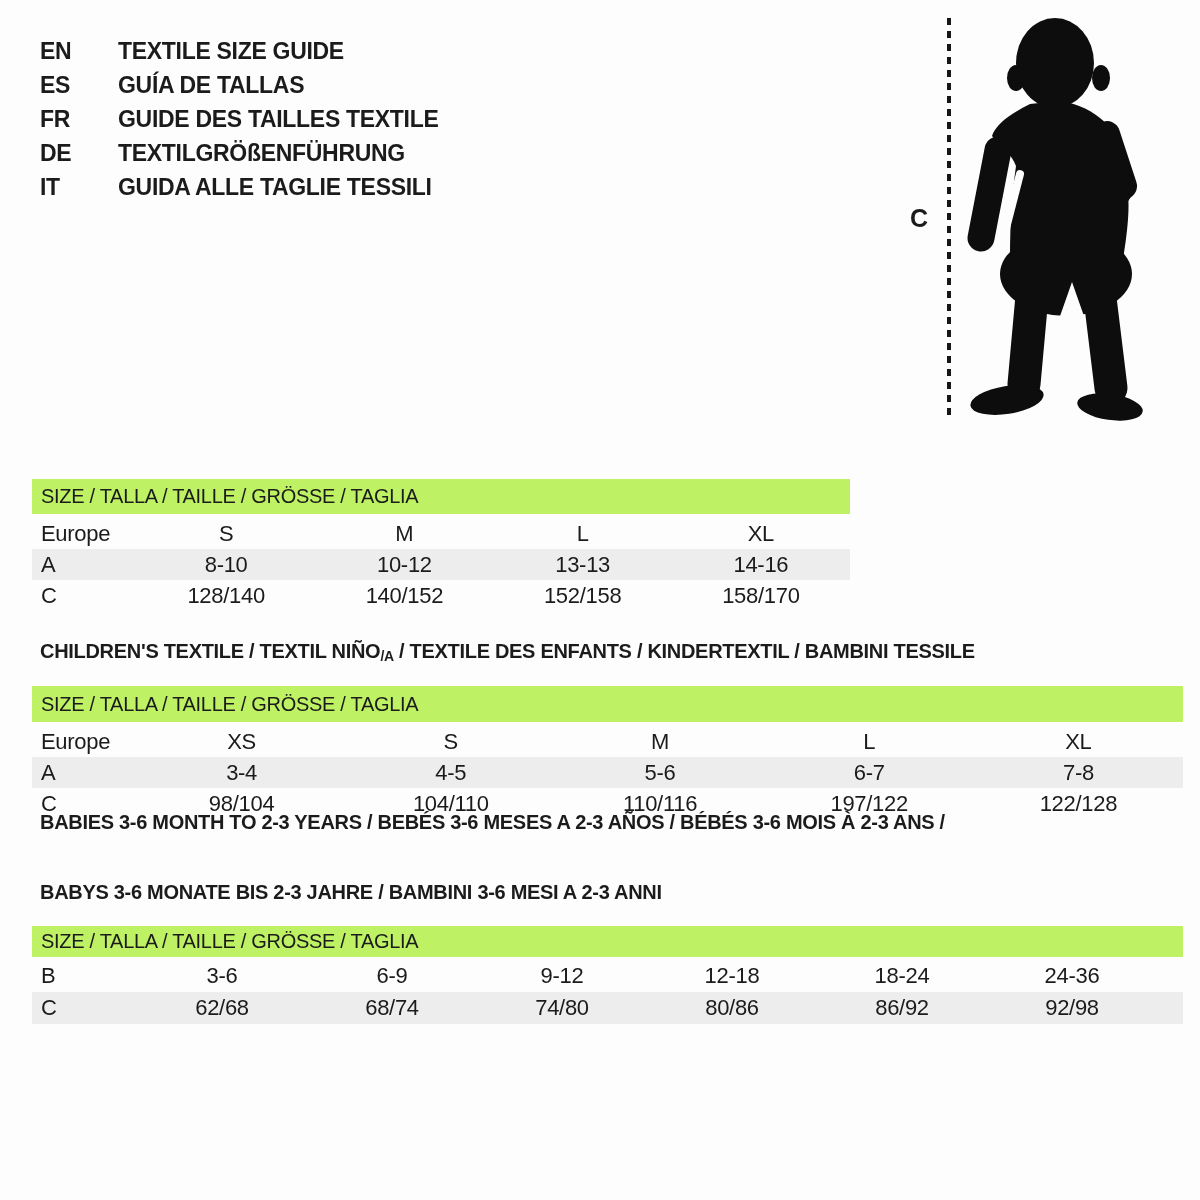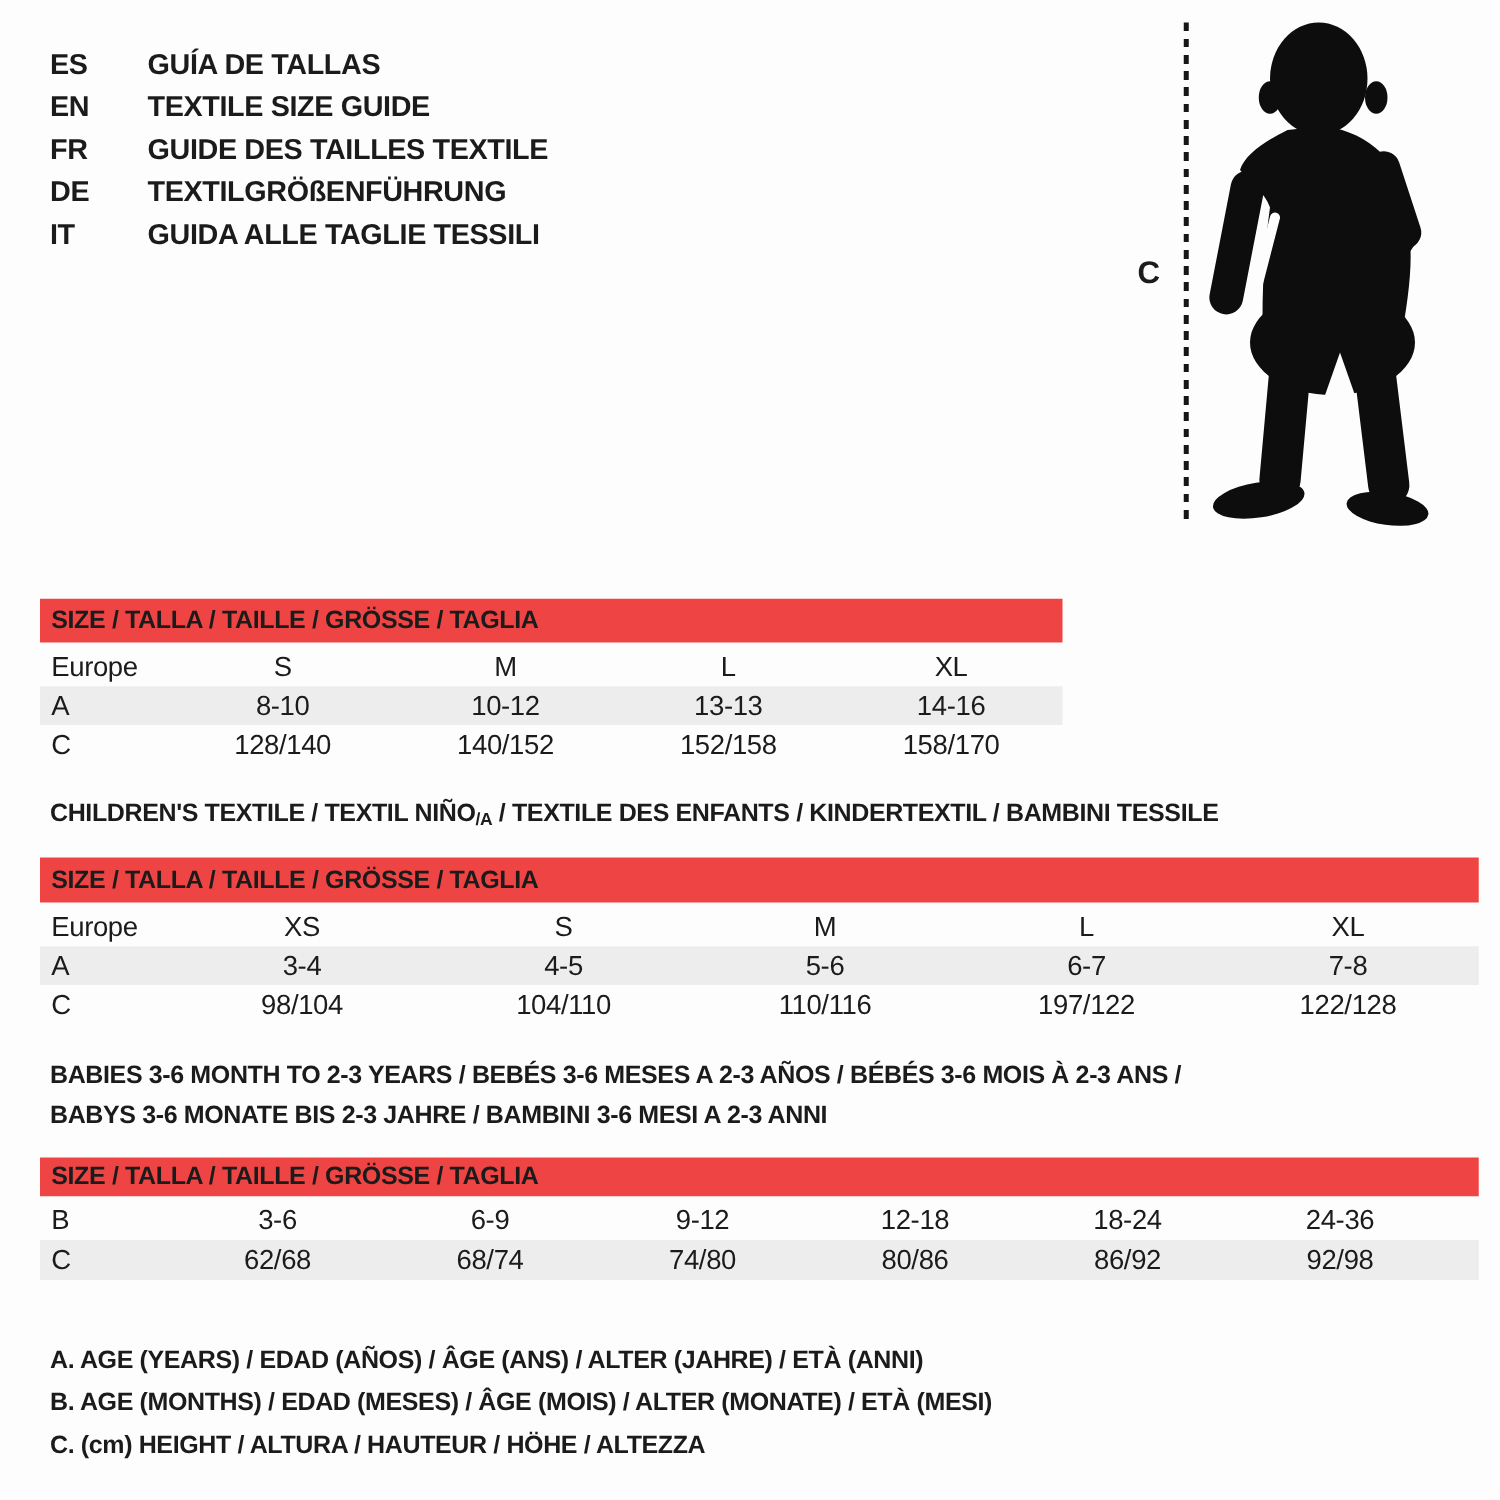--- a/index.html
+++ b/index.html
@@ -30,47 +30,47 @@
 
   
   .section-title{
     position:absolute;left:40px;
     font-size:20px;font-weight:bold;letter-spacing:-0.3px;white-space:nowrap;
   }
   .sub{font-size:14px;position:relative;top:3px;letter-spacing:-0.3px;}
 
   .size-table{position:absolute;left:32px;}
   .size-bar{
-    background:#ef4444;height:35px;display:flex;align-items:center;
-    padding-left:9px;font-size:20px;font-weight:bold;letter-spacing:-0.3px;
+    background:#bef264;height:35px;display:flex;align-items:center;
+    padding-left:9px;font-size:20px;font-weight:normal;letter-spacing:-0.3px;
     box-sizing:border-box;margin-bottom:4px;
   }
   .trow{display:flex;height:31px;align-items:center;font-size:22px;font-weight:normal;letter-spacing:-0.3px;}
   .trow.alt{background:#ededed;}
   .cell{flex:1;text-align:center;}
   .cell.label{flex:0 0 105px;text-align:left;padding-left:9px;box-sizing:border-box;}
   .cell.fixed{flex:0 0 170px;}
 
   
   .legend{position:absolute;left:40px;top:1071px;}
   .legend-line{height:34px;display:flex;align-items:center;font-size:20px;font-weight:bold;letter-spacing:-0.3px;white-space:nowrap;}
 </style>
 </head>
 <body>
 
 <div id="page">
 
   <div class="lang-block">
     <div class="lang-row">
+      <span class="lang-code">EN</span>
+      <span class="lang-title">TEXTILE SIZE GUIDE</span>
+    </div>
+    <div class="lang-row">
       <span class="lang-code">ES</span>
       <span class="lang-title">GUÍA DE TALLAS</span>
-    </div>
-    <div class="lang-row">
-      <span class="lang-code">EN</span>
-      <span class="lang-title">TEXTILE SIZE GUIDE</span>
     </div>
     <div class="lang-row">
       <span class="lang-code">FR</span>
       <span class="lang-title">GUIDE DES TAILLES TEXTILE</span>
     </div>
     <div class="lang-row">
       <span class="lang-code">DE</span>
       <span class="lang-title">TEXTILGRÖßENFÜHRUNG</span>
     </div>
     <div class="lang-row">
@@ -159,21 +159,21 @@
     <div class="trow">
       <span class="cell label">C</span>
       <span class="cell">98/104</span>
       <span class="cell">104/110</span>
       <span class="cell">110/116</span>
       <span class="cell">197/122</span>
       <span class="cell">122/128</span>
     </div>
   </div>
 
-  <div class="section-title" style="top:849px;">BABIES 3-6 MONTH TO 2-3 YEARS / BEBÉS 3-6 MESES A 2-3 AÑOS / BÉBÉS 3-6 MOIS À 2-3 ANS /</div>
+  <div class="section-title" style="top:811px;">BABIES 3-6 MONTH TO 2-3 YEARS / BEBÉS 3-6 MESES A 2-3 AÑOS / BÉBÉS 3-6 MOIS À 2-3 ANS /</div>
   <div class="section-title" style="top:881px;">BABYS 3-6 MONATE BIS 2-3 JAHRE / BAMBINI 3-6 MESI A 2-3 ANNI</div>
   <div class="size-table" style="top:926px;width:1151px;">
     <div class="size-bar" style="height:31px;margin-bottom:3px;">SIZE / TALLA / TAILLE / GRÖSSE / TAGLIA</div>
     <div class="trow" style="height:32px;">
       <span class="cell label">B</span>
       <span class="cell fixed">3-6</span>
       <span class="cell fixed">6-9</span>
       <span class="cell fixed">9-12</span>
       <span class="cell fixed">12-18</span>
       <span class="cell fixed">18-24</span>
@@ -183,19 +183,14 @@
       <span class="cell label">C</span>
       <span class="cell fixed">62/68</span>
       <span class="cell fixed">68/74</span>
       <span class="cell fixed">74/80</span>
       <span class="cell fixed">80/86</span>
       <span class="cell fixed">86/92</span>
       <span class="cell fixed">92/98</span>
     </div>
   </div>
 
-  <div class="legend">
-    <div class="legend-line">A. AGE (YEARS) / EDAD (AÑOS) / ÂGE (ANS) / ALTER (JAHRE) / ETÀ (ANNI)</div>
-    <div class="legend-line">B. AGE (MONTHS) / EDAD (MESES) / ÂGE (MOIS) / ALTER (MONATE) / ETÀ (MESI)</div>
-    <div class="legend-line">C. (cm) HEIGHT / ALTURA / HAUTEUR / HÖHE / ALTEZZA</div>
-  </div>
 
 </div>
 
 </body></html>

